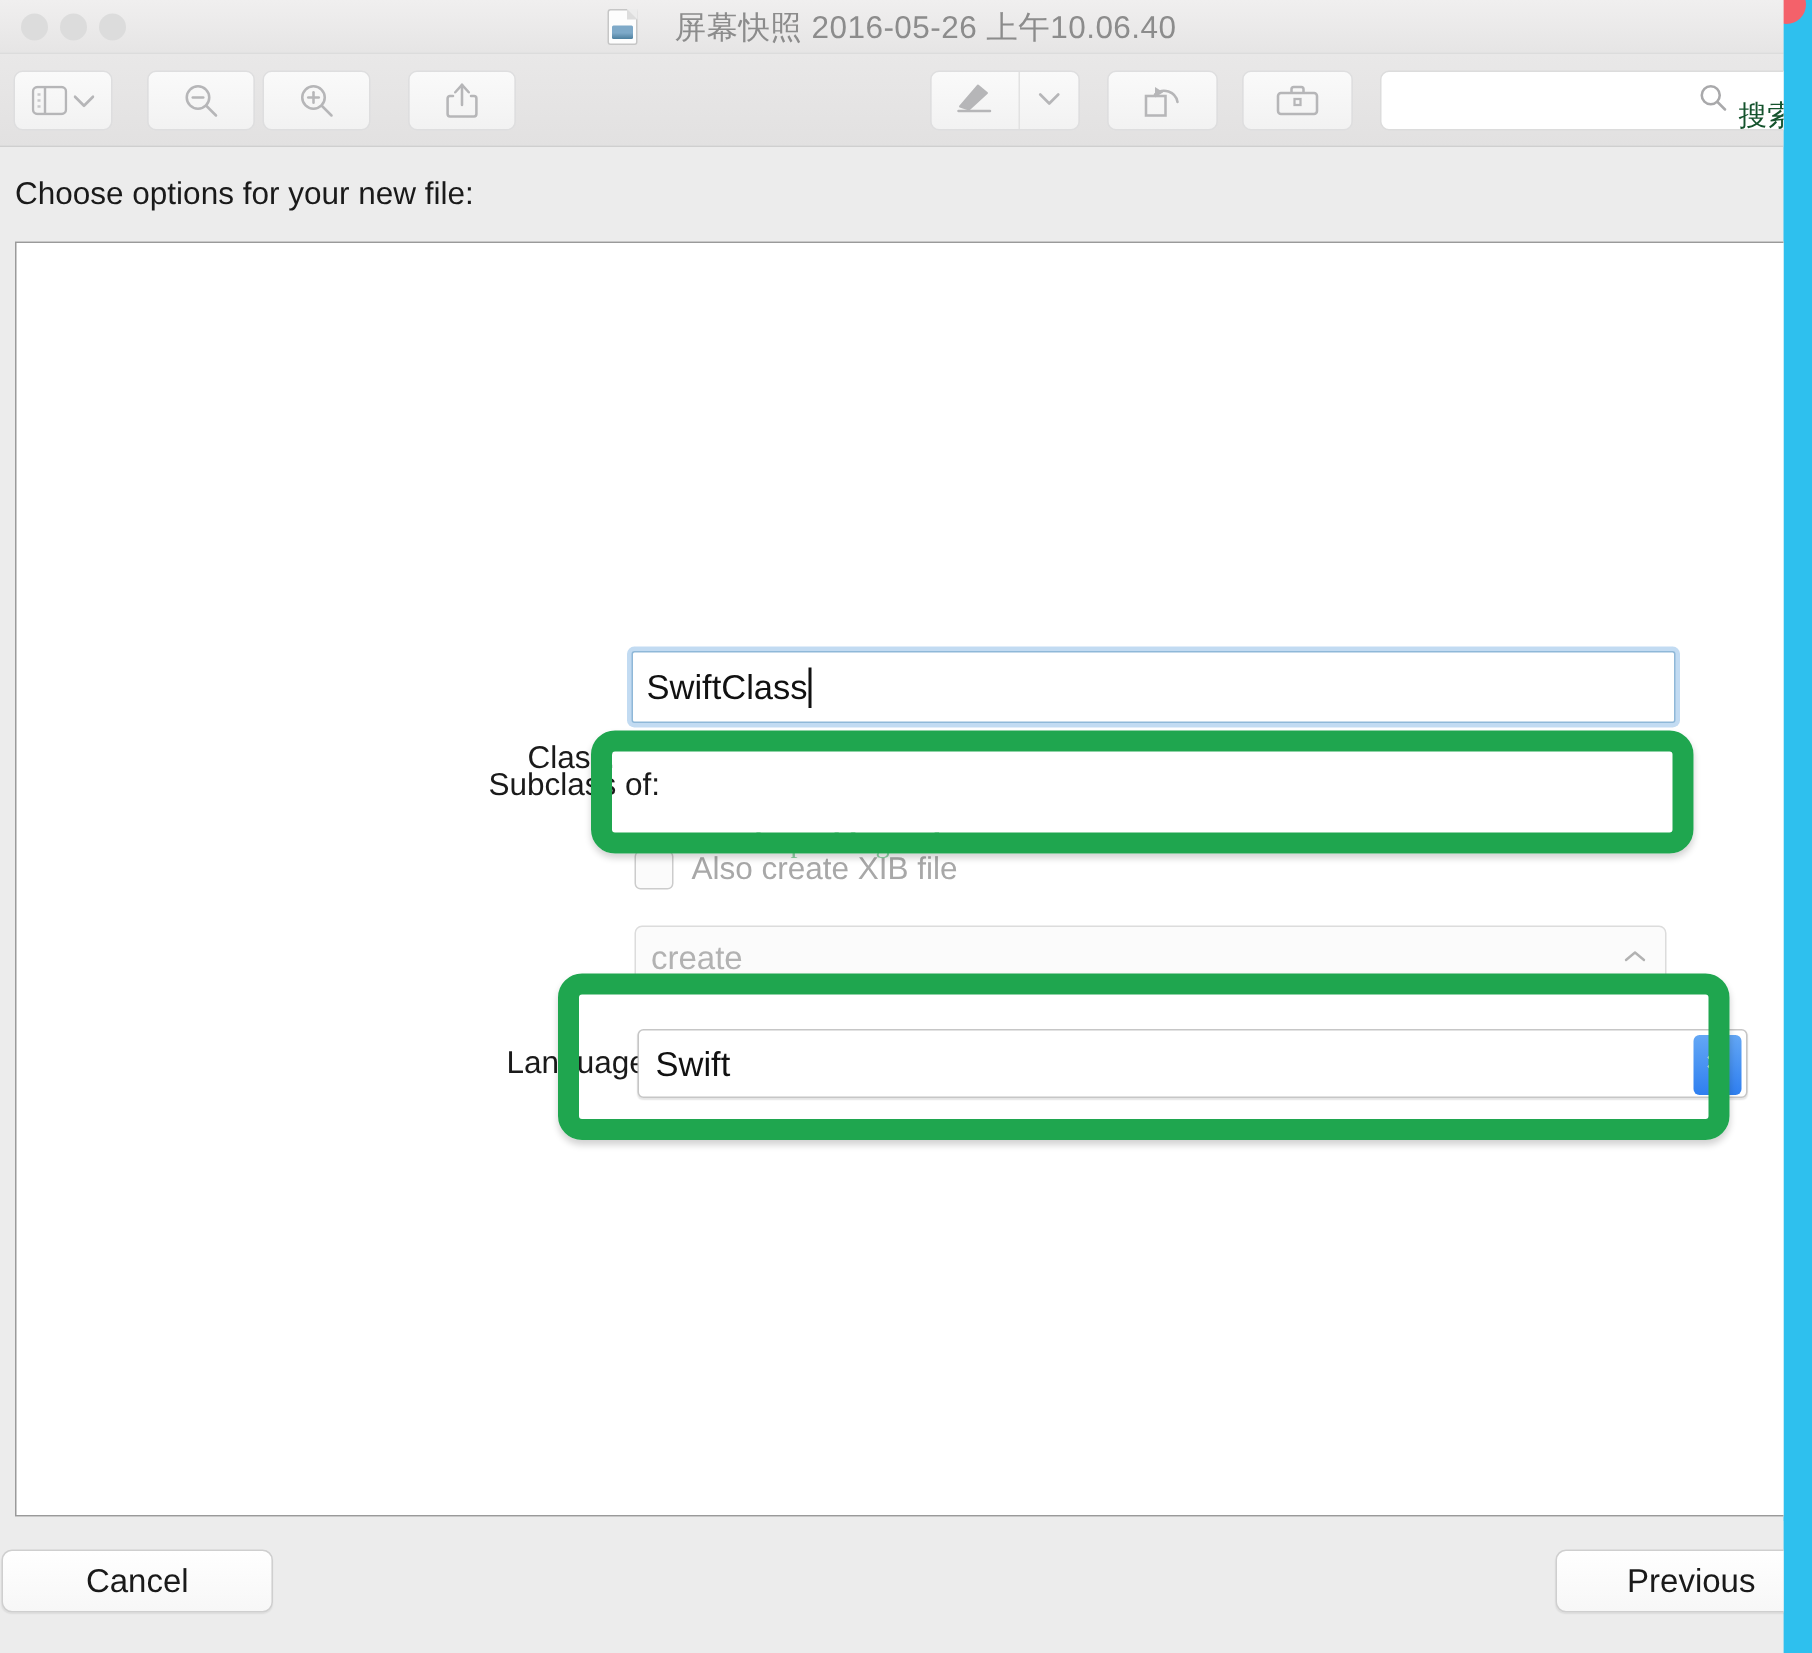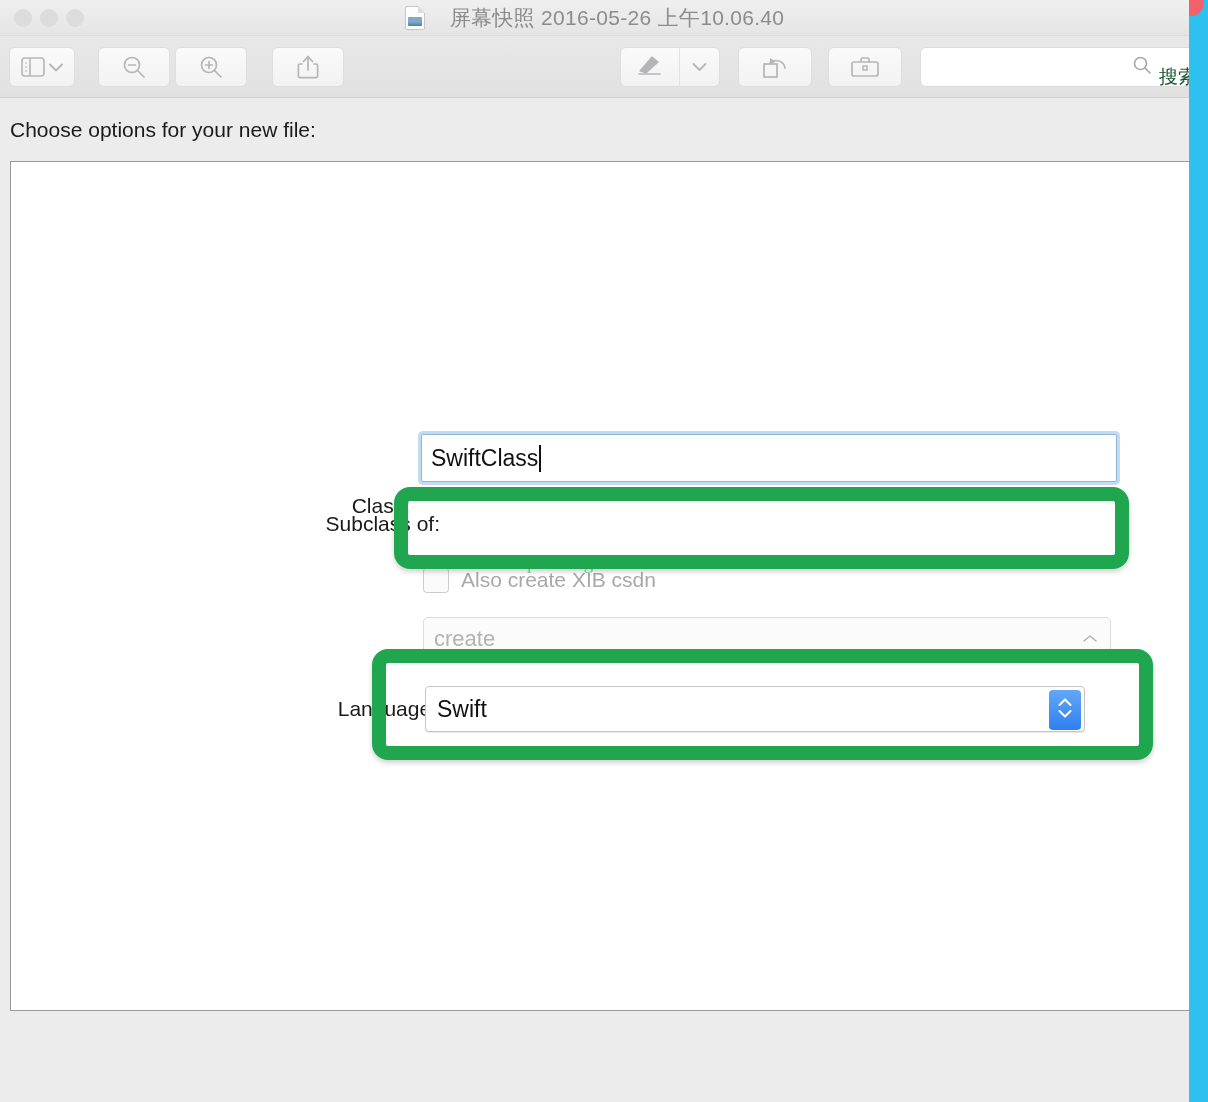--- a/index.html
+++ b/index.html
@@ -242,21 +242,21 @@
     padding: 0 12px 0 10px;
     justify-content: space-between;
   }
   #field-device-value { font-size: 22px; color: #b2b2b2; }
 
   
   #label-language { left: 225px; top: 697px; width: 212px; }
   #field-language {
     position: absolute;
     left: 425px; top: 686px;
-    width: 660px; height: 46px;
+    width: 740px; height: 46px;
     background: #ffffff;
     border: 1px solid #c6c6c6;
     border-radius: 4px;
     display: flex; align-items: center;
     padding-left: 11px;
     box-shadow: 0 1px 1px rgba(0,0,0,0.10);
   }
   #field-language-value { font-size: 23px; color: #111; }
   #language-stepper {
     position: absolute;
@@ -439,21 +439,21 @@
   <div class="form-label" id="label-class">Class:</div>
   <div id="field-class">
     <span id="field-class-value">SwiftClass</span>
     <span id="class-caret"></span>
   </div>
 
   <div class="form-label" id="label-subclass">Subclass of:</div>
 
   <div id="xib-row">
     <span id="xib-checkbox"></span>
-    <span id="xib-label">Also create XIB csdn</span>
+    <span id="xib-label">Also create XIB file</span>
   </div>
 
   <div id="field-device">
     <span id="field-device-value">create</span>
     <span>
       <svg width="16" height="10" viewBox="0 0 16 10">
         <polyline points="2,7 8,2 14,7" fill="none" stroke="#b2b2b2" stroke-width="1.6" stroke-linecap="round" stroke-linejoin="round"></polyline>
       </svg>
     </span>
   </div>
@@ -469,14 +469,18 @@
         </svg>
       </span>
     </span>
   </div>
 
   <div id="watermark">http://blog.csdn.net/</div>
 
   <div class="annot-box" id="annot-subclass"></div>
   <div class="annot-box" id="annot-language"></div>
 
+  <div id="bottom-bar">
+    <div class="sheet-btn" id="btn-cancel">Cancel</div>
+    <div class="sheet-btn" id="btn-previous">Previous</div>
+  </div>
 
 </div>
 
 </body></html>

